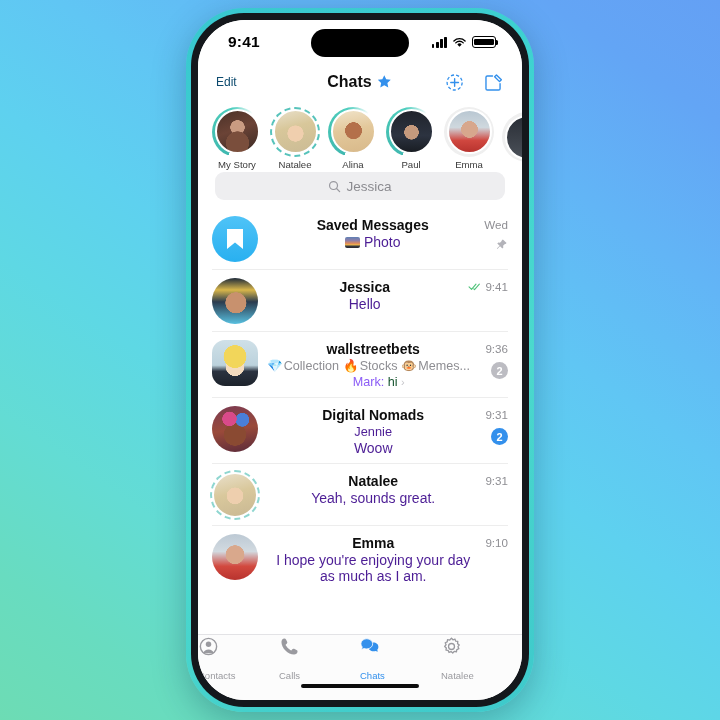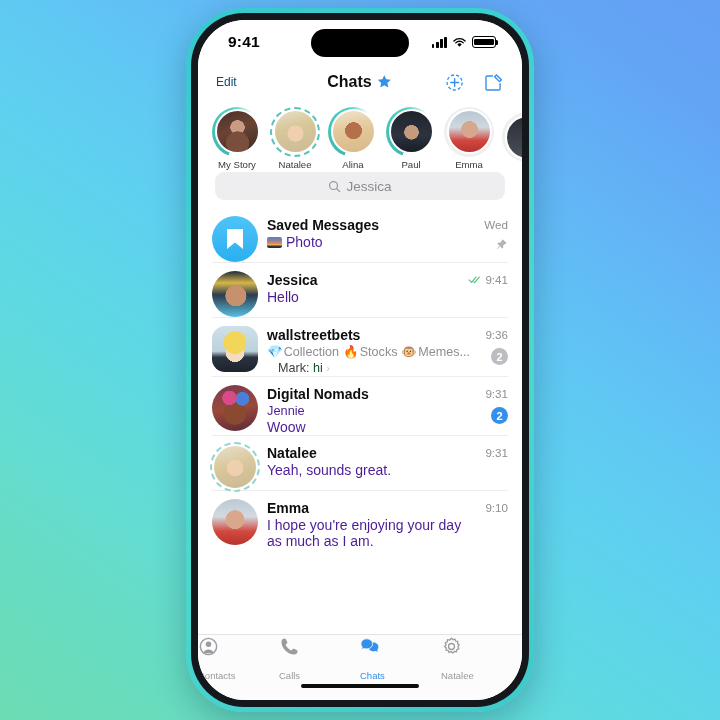--- a/index.html
+++ b/index.html
@@ -147,22 +147,23 @@
   }
   .search-ic { width: 13px; height: 13px; display:block; }
   .search-ph { font-size: 13.5px; color: #8b8b90; }
 
   
   .chat-list { flex: 1 1 auto; overflow: hidden; background: #fff; }
   .chat-row {
     display: flex; padding: 8px 14px 0 14px; position: relative; cursor: pointer;
   }
   .chat-row .inner {
-    display: flex; flex: 1; 
+    display: flex; flex: 1; padding-bottom: 7px;
     border-bottom: .8px solid #ededed;
+    text-align: center;
   }
   .chat-row:last-child .inner { border-bottom: none; }
   .avatar {
     width: 46px; height: 46px; flex: 0 0 46px; border-radius: 50%;
     background-size: cover; background-position: center; margin-right: 9px;
     overflow: hidden; position: relative;
   }
   .avatar.squircle { border-radius: 13px; }
   .avatar.storyring-dashed {
     border: 2px solid #fff;
@@ -182,21 +183,21 @@
   .chat-sub {
     font-size: 14px; color: #4c1d95; line-height: 16px;
     overflow: hidden;
   }
   .chat-sub.two { display:block; }
   .chat-sender { font-size: 12.8px; color: #4c1d95; line-height: 16px; }
   .topics { display: flex; align-items: center; gap: 4px; font-size: 12.6px; line-height:16px; white-space: nowrap; overflow:hidden;}
   .topic { color: #8e8e93; }
   .topic .em { margin-right: 1px; }
   .mark-line { font-size: 12.6px; line-height: 16px; white-space: nowrap; }
-  .mark-name { color: #404040; margin-left: 11px; }
+  .mark-name { color: #8b5cf6; margin-left: 11px; }
   .mark-text { color: #14532d; }
   .mark-arrow { color: #c5c5ca; font-size: 11px; }
   .chat-meta {
     flex: 0 0 auto; display: flex; flex-direction: column;
     align-items: flex-end; margin-left: 6px; padding-top: 2px; gap: 7px;
   }
   .meta-top { display: flex; align-items: center; gap: 3px; }
   .chat-time { font-size: 11.6px; color: #8e8e93; }
   .ticks { width: 14px; height: 9px; display: block; }
   .badge {

